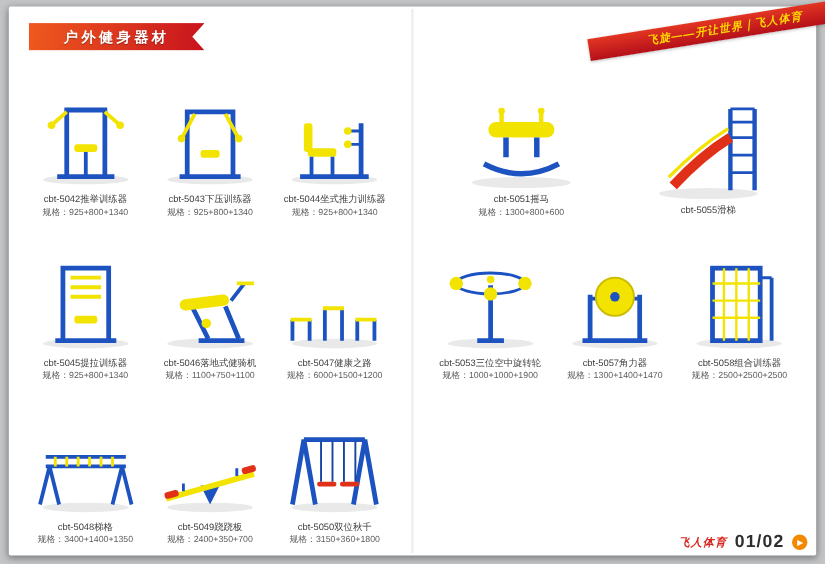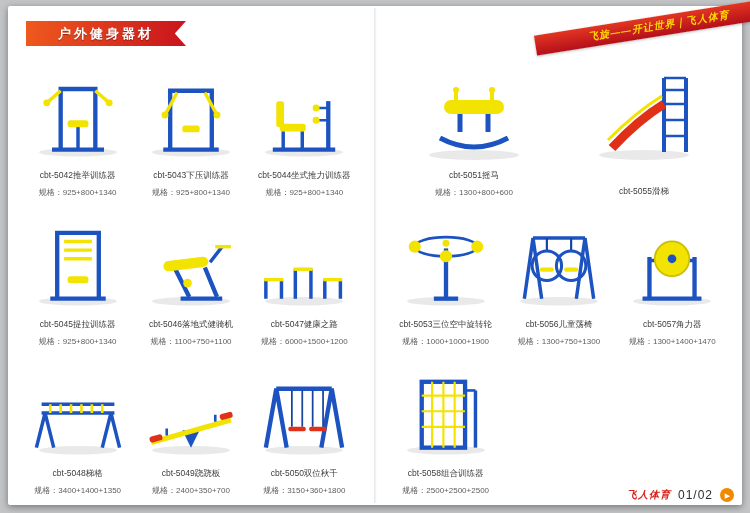--- a/index.html
+++ b/index.html
@@ -18,30 +18,30 @@
   .ribbon { position:absolute; right:-34px; top:16px; width:250px; height:20px;
             background:linear-gradient(#e23522,#b5101a); transform:rotate(-9deg);
             display:flex; align-items:center; justify-content:center;
             color:#ffd900; font-style:italic; font-weight:bold; font-size:10px;
             letter-spacing:1px; box-shadow:0 1px 3px rgba(0,0,0,.25); }
   .grid { position:absolute; top:52px; width:338px; display:grid;
           grid-template-columns:repeat(6,1fr); grid-auto-rows:149px; column-gap:2px; }
   #left-grid { left:22px; }
   #right-grid { left:390px; }
   .card { grid-column:span 2; display:flex; flex-direction:column; align-items:center;
-          justify-content:space-between; padding-bottom:3px; }
+          justify-content:flex-end; padding-bottom:3px; }
   .card.wide { grid-column:span 3; }
   .art { width:100%; height:112px; display:flex; align-items:flex-end; justify-content:center; }
   .art svg { width:104px; height:98px; }
   .card.wide .art svg { width:120px; height:104px; }
   .pname { font-size:8.5px; color:#3c3c3c; line-height:1.5; white-space:nowrap; }
   .pspec { font-size:8px; color:#5e5e5e; line-height:1.3; white-space:nowrap; }
   .footer { position:absolute; right:16px; bottom:11px; display:flex; align-items:center; gap:7px; }
   .logo { color:#d8241c; font-style:italic; font-weight:bold; font-size:10px; letter-spacing:1px; }
-  .pagenum { font-size:12px; font-weight:normal; color:#2e2e2e; letter-spacing:1px; }
+  .pagenum { font-size:16px; font-weight:bold; color:#2e2e2e; letter-spacing:1px; }
   .nav { width:14px; height:14px; border-radius:50%; background:#f18a00;
          display:flex; align-items:center; justify-content:center; }
   .nav span { color:#fff; font-size:7px; line-height:1; transform:translateX(0.5px); }
 </style>
 </head>
 <body>
 
 <div class="canvas">
   <div class="page"></div>
   <div class="fold"></div>
@@ -230,37 +230,20 @@
             <path d="M46 90H74" fill="none" stroke="#1c53c0" stroke-width="5"></path>
           </svg>
         </div>
     <div class="pname">cbt-5053三位空中旋转轮</div>
     <div class="pspec">规格：1000+1000+1900</div>
   </div>
       <div class="card">
     <div class="art">
           <svg viewBox="0 0 120 100" preserveAspectRatio="xMidYMid meet">
             <ellipse cx="60" cy="93" rx="45" ry="5" fill="#e9e9e9"></ellipse>
-            <path d="M20 90L30 20L40 90" fill="none" stroke="#1c53c0" stroke-width="4"></path>
-            <path d="M80 90L90 20L100 90" fill="none" stroke="#1c53c0" stroke-width="4"></path>
-            <path d="M30 20H90" fill="none" stroke="#1c53c0" stroke-width="4"></path>
-            <path d="M46 20V35M74 20V35" fill="none" stroke="#16449e" stroke-width="2.5"></path>
-            <circle cx="46" cy="52" r="17" fill="none" stroke="#1c53c0" stroke-width="3.5"></circle>
-            <circle cx="74" cy="52" r="17" fill="none" stroke="#1c53c0" stroke-width="3.5"></circle>
-            <rect x="38" y="54" width="16" height="5" rx="2" fill="#f2e300"></rect>
-            <rect x="66" y="54" width="16" height="5" rx="2" fill="#f2e300"></rect>
-          </svg>
-        </div>
-    <div class="pname">cbt-5056儿童荡椅</div>
-    <div class="pspec">规格：1300+750+1300</div>
-  </div>
-      <div class="card">
-    <div class="art">
-          <svg viewBox="0 0 120 100" preserveAspectRatio="xMidYMid meet">
-            <ellipse cx="60" cy="93" rx="45" ry="5" fill="#e9e9e9"></ellipse>
             <path d="M34 90V42M86 90V42" fill="none" stroke="#1c53c0" stroke-width="5"></path>
             <path d="M34 46H86" fill="none" stroke="#1c53c0" stroke-width="4"></path>
             <circle cx="60" cy="44" r="20" fill="#f2e300" stroke="#cdbd00" stroke-width="2"></circle>
             <circle cx="60" cy="44" r="5" fill="#1c53c0"></circle>
             <path d="M26 90H94" fill="none" stroke="#1c53c0" stroke-width="5"></path>
           </svg>
         </div>
     <div class="pname">cbt-5057角力器</div>
     <div class="pspec">规格：1300+1400+1470</div>
   </div>

